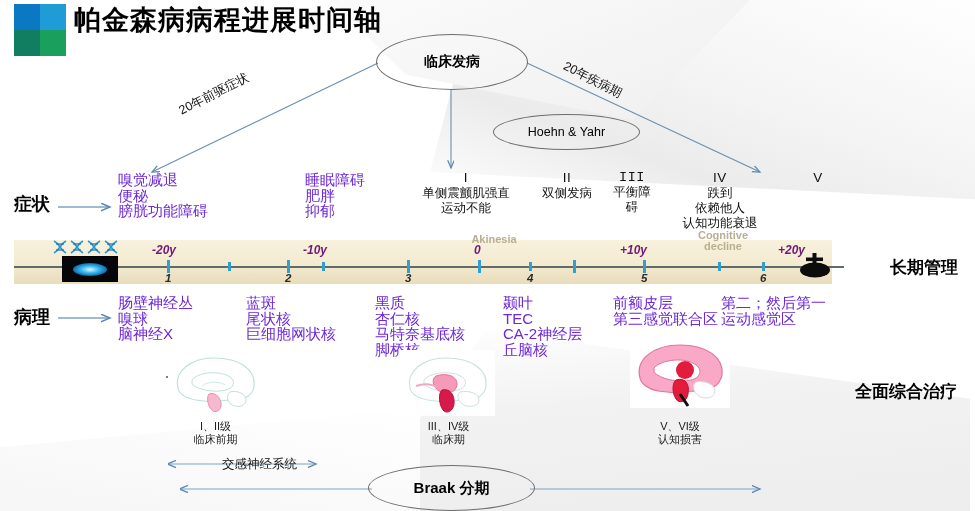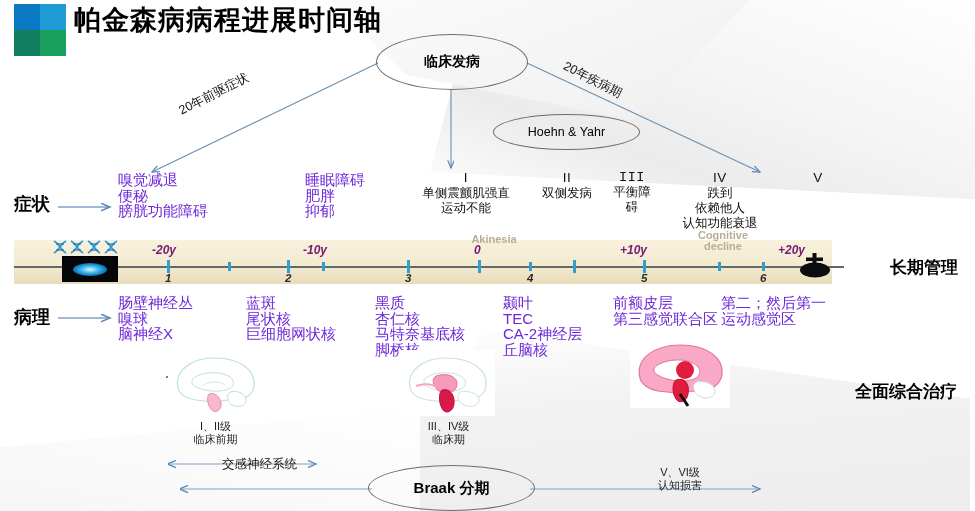--- a/index.html
+++ b/index.html
@@ -279,16 +279,16 @@
 <div class="brain" style="left:630px;top:336px;width:100px;height:72px;">
   <svg viewBox="0 0 100 72" width="100" height="72">
     <path d="M10,42 C5,23 24,9 50,9 C78,9 94,22 92,39 C90,51 76,57 63,55 L46,57 L28,55 C18,53 11,48 10,42 Z" fill="#f9a8c6" stroke="#e0749d" stroke-width="1.2"></path>
     <path d="M24,32 C32,23 56,21 66,29 C73,34 70,42 61,44 C48,47 30,43 24,36 Z" fill="#ffffff" stroke="#e0749d" stroke-width="1"></path>
     <circle cx="55" cy="34" r="9" fill="#e21c3c"></circle>
     <path d="M46,44 C55,41 60,48 58,58 C57,66 49,68 46,63 C42,57 42,47 46,44 Z" fill="#e21c3c" stroke="#bb1330" stroke-width="1"></path>
     <path d="M66,46 C76,44 85,49 85,55 C85,62 75,64 69,60 C63,57 62,48 66,46 Z" fill="#ffffff" stroke="#d8d8d8" stroke-width="1"></path>
     <path d="M50,58 L58,70" stroke="#111" stroke-width="3"></path>
   </svg>
 </div>
-<div class="brain-cap" style="left:625px;top:420px;width:110px;margin-top:46px;">V、VI级
+<div class="brain-cap" style="left:625px;top:420px;width:110px;">V、VI级
 认知损害</div>
 
 <div id="lab-symp">交感神经系统</div>
 
 </body></html>

